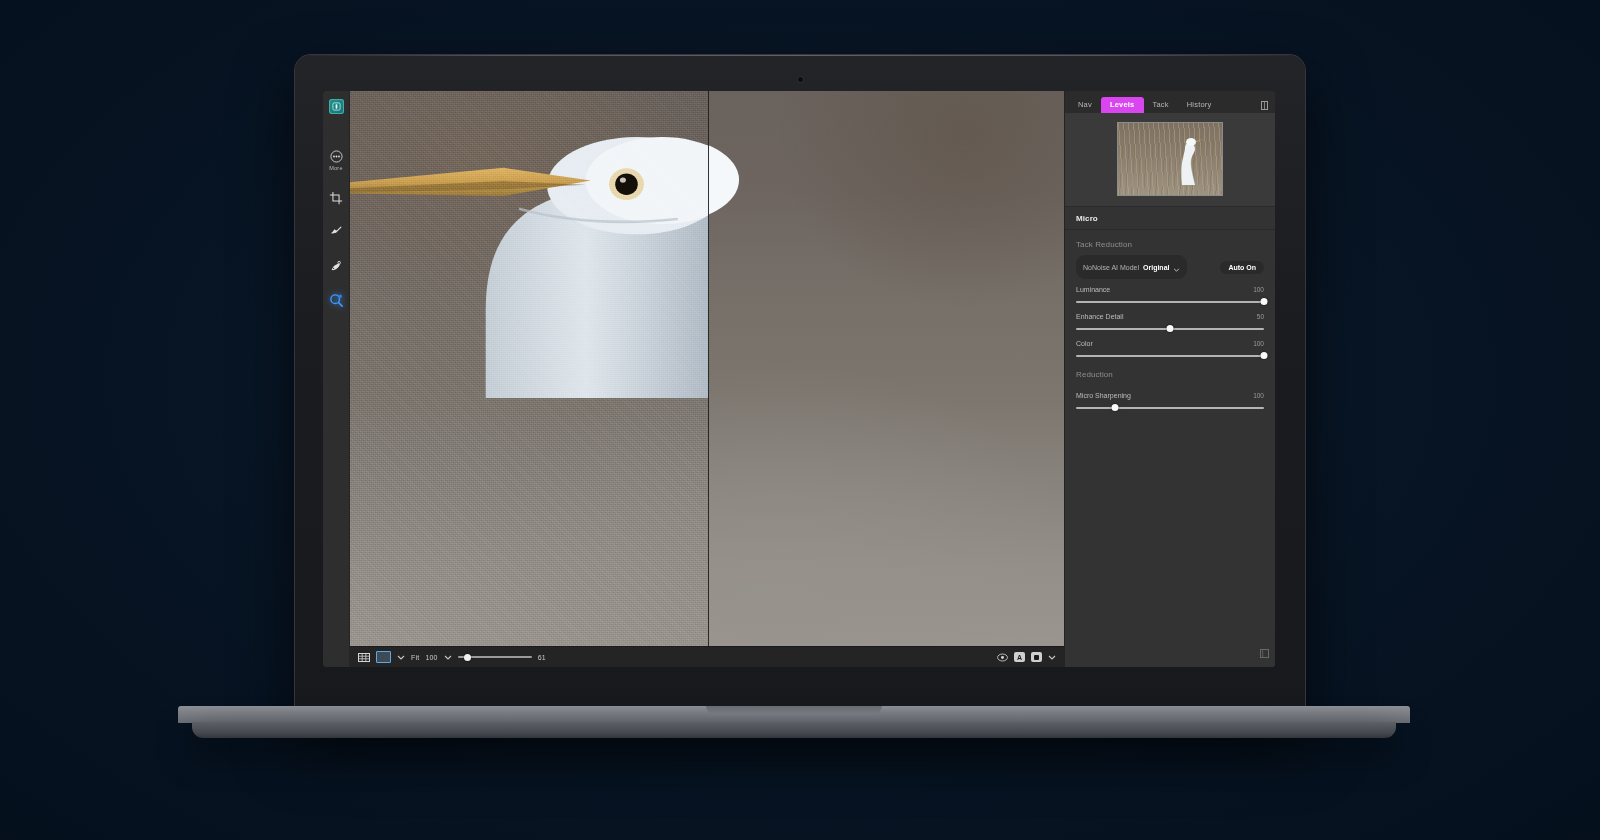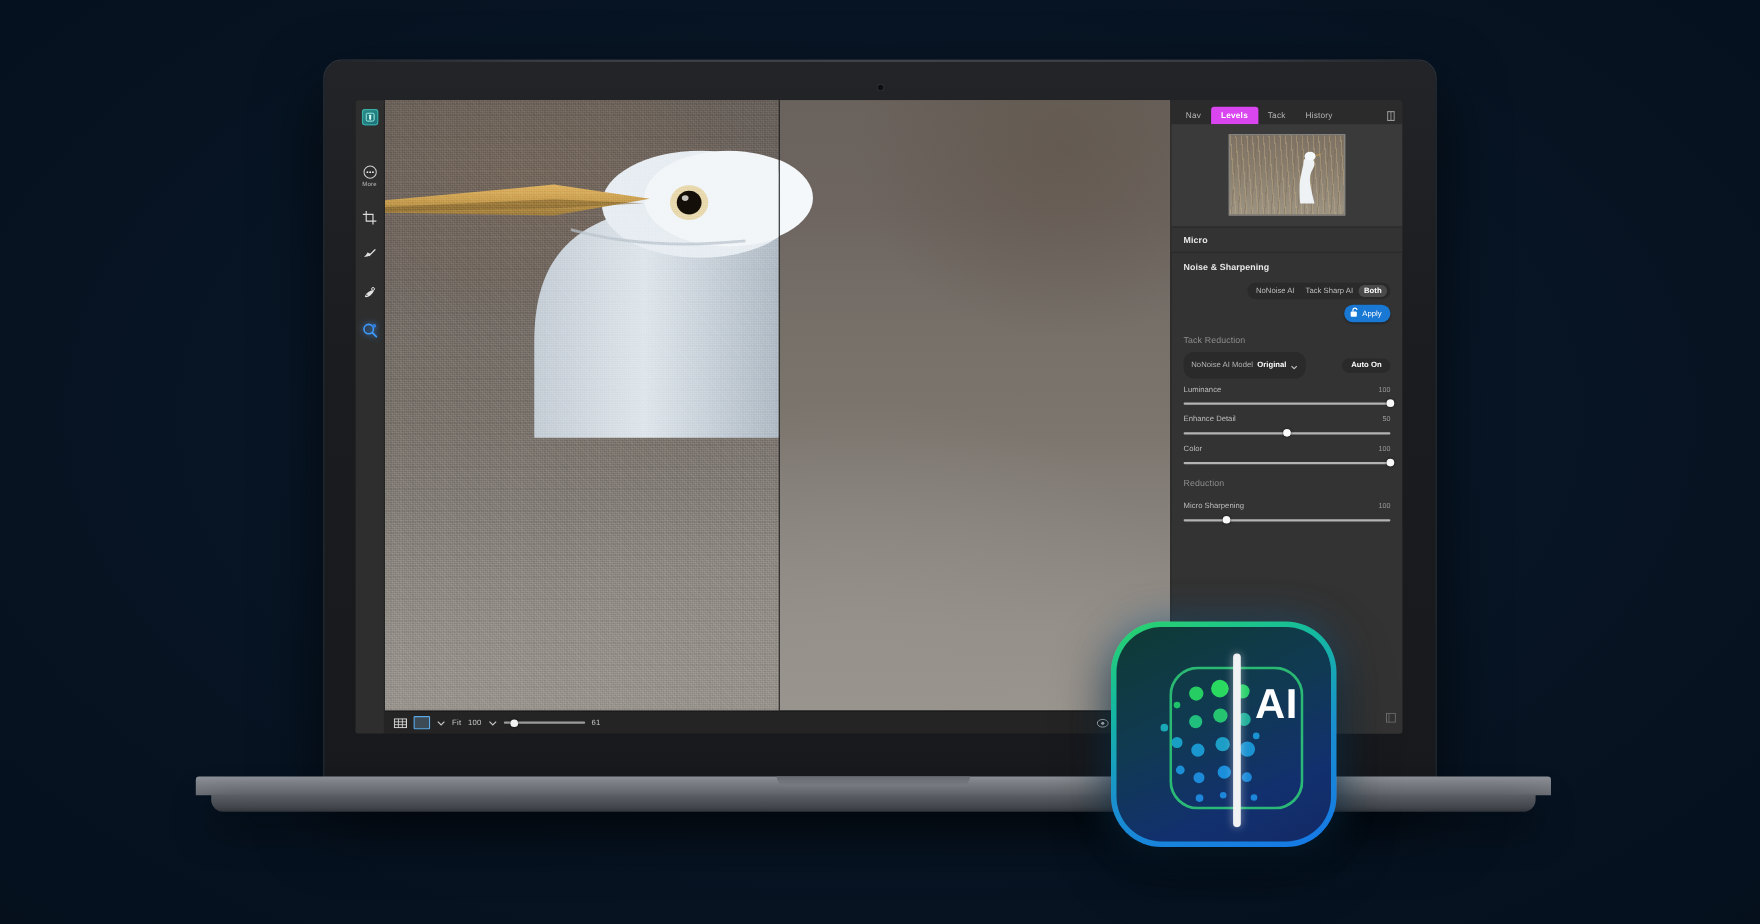--- a/index.html
+++ b/index.html
@@ -344,43 +344,20 @@
             <svg class="egret" viewBox="0 0 34 62">
               <path d="M17 12c4 0 6 3 6 6s-3 6-4 11c-1 6 2 16 4 25H10c-1-10-1-20 1-27 1-5 2-8 2-10s1-5 4-5z" fill="#eef2f5"></path>
               <ellipse cx="19" cy="11" rx="5" ry="4" fill="#f5f8fa"></ellipse>
               <path d="M24 10l8-2-8 3z" fill="#caa052"></path>
             </svg>
           </div>
         </div>
 
         <div class="sec-head">Micro</div>
 
-        <div class="mod">
-          <div class="mod-title">Noise &amp; Sharpening</div>
-
-          <div class="seg-row">
-            <div class="seg">
-              <span>NoNoise AI</span>
-              <span>Tack Sharp AI</span>
-              <span class="on">Both</span>
-            </div>
-          </div>
-
-          <div class="apply-row">
-            <div class="apply">
-              <span>
-                <svg width="9" height="10" viewBox="0 0 10 11">
-                    <path d="M3.3 4.6V3.1a2 2 0 0 1 4 0" fill="none" stroke="#ffffff" stroke-width="1.2"></path>
-                    <rect x="1" y="4.6" width="6.2" height="5.4" rx="1.1" fill="#ffffff"></rect>
-                  </svg>
-              </span>
-              <span>Apply</span>
-            </div>
-          </div>
-        </div>
 
         <div class="sub-head">Tack Reduction</div>
 
         <div class="ctl-row">
           <div class="pill">
             <span class="lbl">NoNoise AI Model</span>
             <span class="val">Original</span>
             <span>
               <svg width="7" height="4" viewBox="0 0 8 5">
                   <path d="M1 1l3 3 3-3" fill="none" stroke="#c6c6c6" stroke-width="1.2"></path>
@@ -448,43 +425,14 @@
 
     </div>
   </div>
 
   <div class="base">
     <div class="base-top"></div>
     <div class="notch"></div>
     <div class="base-bot"></div>
   </div>
 
-  <div class="appicon">
-    <div class="appicon-inner">
-      <div class="ai-rrect2"></div>
-      <div class="dots">
-        <i style="left:4px;top:48px;width:7px;height:7px;background:#1aa7b6"></i>
-        <i style="left:16px;top:28px;width:6px;height:6px;background:#1fc16a"></i>
-        <i style="left:14px;top:60px;width:10px;height:10px;background:#1a9fc4"></i>
-        <i style="left:18px;top:86px;width:8px;height:8px;background:#1c8fd4"></i>
-        <i style="left:30px;top:14px;width:13px;height:13px;background:#26cd63"></i>
-        <i style="left:30px;top:40px;width:12px;height:12px;background:#21bf7e"></i>
-        <i style="left:32px;top:66px;width:12px;height:12px;background:#1b97cf"></i>
-        <i style="left:34px;top:92px;width:10px;height:10px;background:#1c8ad8"></i>
-        <i style="left:36px;top:112px;width:7px;height:7px;background:#1d86da"></i>
-        <i style="left:50px;top:8px;width:16px;height:16px;background:#2ad95f"></i>
-        <i style="left:52px;top:34px;width:13px;height:13px;background:#24c470"></i>
-        <i style="left:54px;top:60px;width:13px;height:13px;background:#1d9ec6"></i>
-        <i style="left:56px;top:86px;width:12px;height:12px;background:#1b8edb"></i>
-        <i style="left:58px;top:110px;width:6px;height:6px;background:#1d86da"></i>
-        <i style="left:72px;top:12px;width:13px;height:13px;background:#27d06a"></i>
-        <i style="left:74px;top:38px;width:12px;height:12px;background:#1fae9a"></i>
-        <i style="left:76px;top:64px;width:14px;height:14px;background:#1b93d2"></i>
-        <i style="left:78px;top:92px;width:9px;height:9px;background:#1c8ad8"></i>
-        <i style="left:88px;top:56px;width:6px;height:6px;background:#1b93d2"></i>
-        <i style="left:86px;top:112px;width:6px;height:6px;background:#1d86da"></i>
-      </div>
-      <div class="divider"></div>
-      <div class="ai-text">AI</div>
-    </div>
-  </div>
 
 </div>
 
 </body></html>

